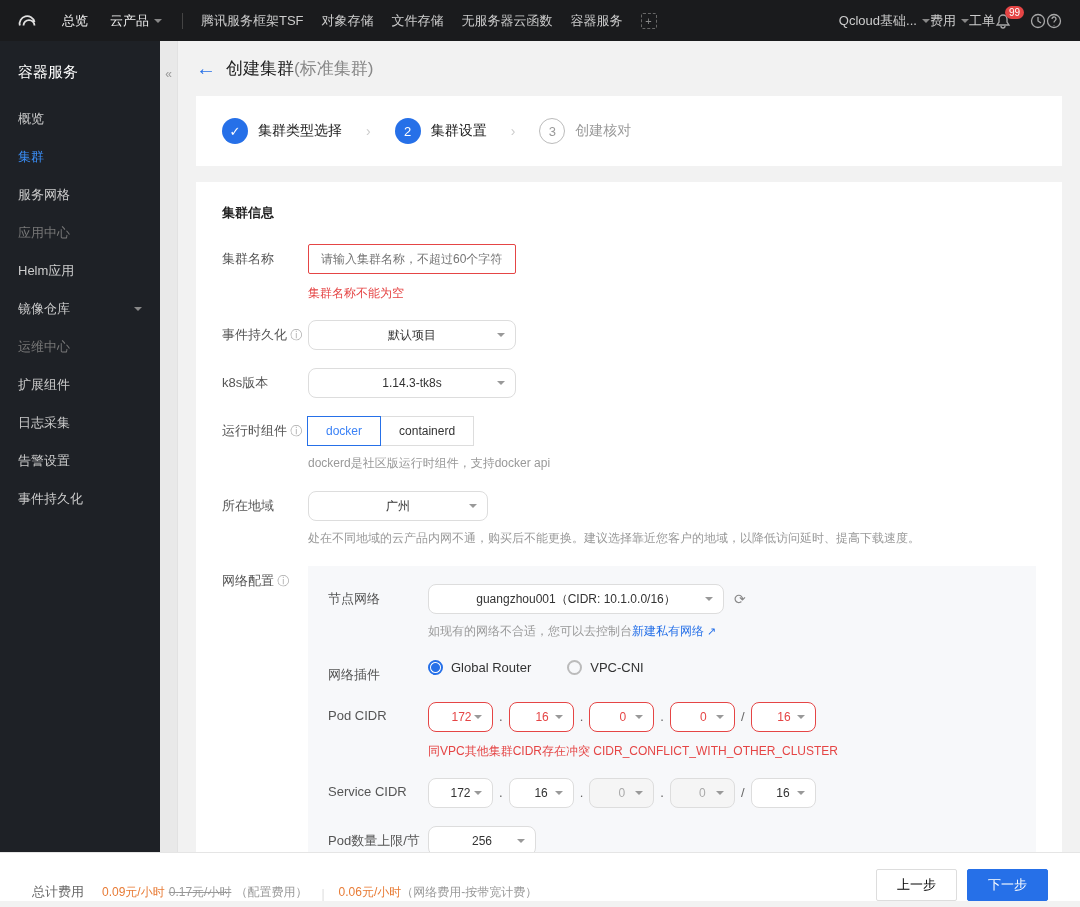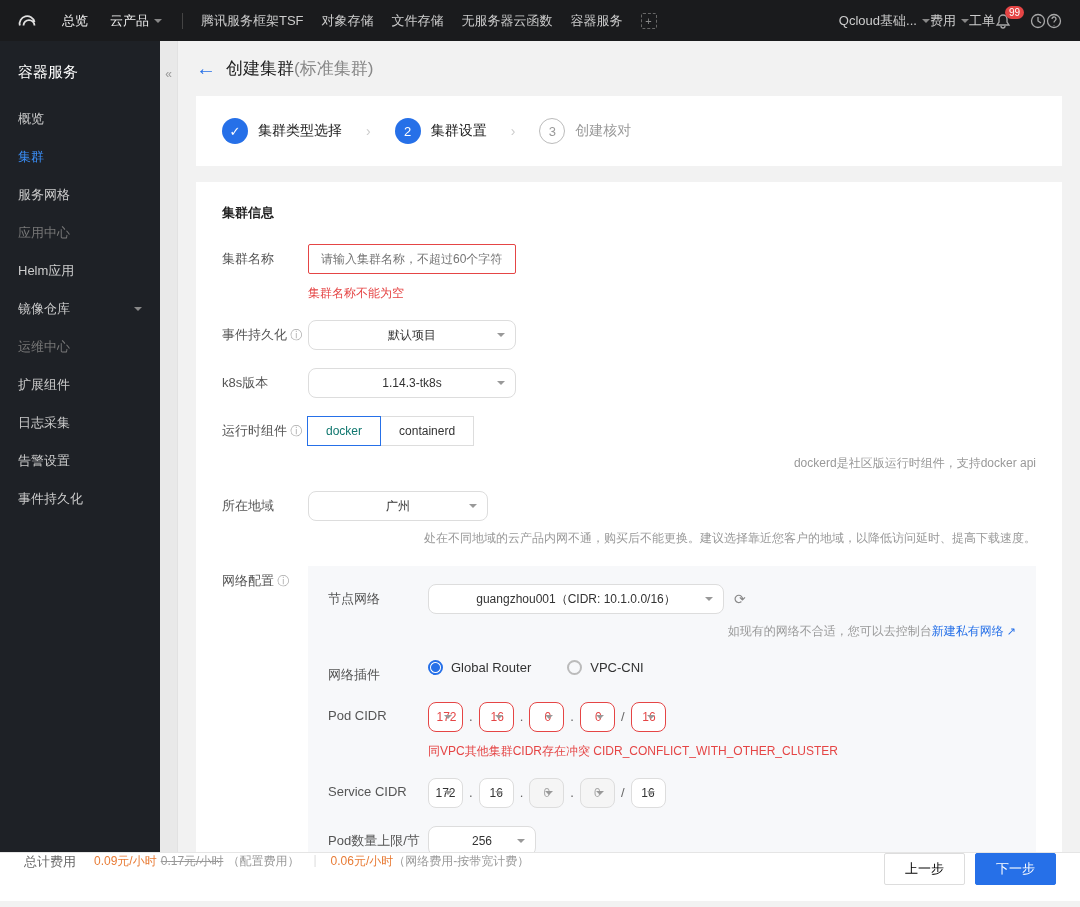--- a/index.html
+++ b/index.html
@@ -57,44 +57,44 @@
     .form-label { width:86px; color:#555; padding-top:6px; flex-shrink:0;}
     .form-label.with-icon::after { content:" ⓘ"; color:#aaa; font-size:12px;}
     .form-field { flex:1; }
 
     .input { height:30px; border:1px solid #ddd; border-radius:2px; padding:0 10px; font-size:12px; color:#333; background:#fff; outline:none;}
     .input.error { border-color:#e54545;padding-left:12px; }
     .select { height:30px; border:1px solid #ddd; border-radius:8px; padding:0 10px; font-size:12px; background:#fff; display:flex; align-items:center; justify-content:center; cursor:pointer; position:relative;}
     .select::after { content:""; border:4px solid transparent; border-top-color:#999; position:absolute; right:10px; top:12px;}
     .select.disabled { background:#f5f5f5; color:#aaa;}
     .error-text { color:#e54545; font-size:12px; margin-top:11px;}
-    .hint-text { color:#999; font-size:12px; margin-top:8px; line-height:1.6;text-align:right;}
+    .hint-text { color:#999; font-size:12px; margin-top:8px; line-height:1.6;}
 
     .btn-group { display:flex; }
     .btn-group .opt { height:30px; padding:0 18px; border:1px solid #ddd; display:flex; align-items:center; font-size:12px; cursor:pointer; margin-left:-1px;}
-    .btn-group .opt.selected { border-color:#2670e8; color:#0f766e; z-index:1;}
+    .btn-group .opt.selected { border-color:#2670e8; color:#3b82f6; z-index:1;}
 
     .subform { background:#f7f8fa; padding:18px 20px; }
     .subrow { display:flex; align-items:flex-start; margin-bottom:18px; font-size:13px;}
     .subrow .sublabel { width:100px; color:#555; padding-top:6px; flex-shrink:0;}
     .subrow .subfield { flex:1; }
     .radio-group { display:flex; align-items:center; gap:36px;}
     .radio { display:flex; align-items:center; font-size:13px; cursor:pointer;}
     .radio-dot { width:15px; height:15px; border:2px solid #bbb; border-radius:50%; margin-right:8px; flex-shrink:0;}
     .radio.checked .radio-dot { border-color:#2670e8; background: radial-gradient(circle, #2670e8 0 4px, #fff 5px);}
 
     .cidr-row { display:flex; align-items:center; flex-wrap:wrap; gap:6px;}
-    .cidr-box { width:35px; height:30px;}
+    .cidr-box { width:65px; height:30px;}
     .cidr-sep { color:#666; }
 
     .link { color:#2670e8; cursor:pointer;}
     .link-ext::after { content:" ↗"; font-size:11px;}
 
     
-    .footer { height:49px; background:#fff; border-top:1px solid #e5e5e5; display:flex; align-items:flex-start; padding:0 24px; font-size:12px;}
+    .footer { height:49px; background:#fff; border-top:1px solid #e5e5e5; display:flex; align-items:flex-end; padding:0 32px; font-size:12px;}
     .footer-label { color:#666; margin-right:18px; font-size:13px;}
     .price-a { color:#e87b35; font-weight:500;}
     .price-b { color:#999; text-decoration:line-through; margin:0 4px;}
     .price-desc { color:#999;}
     .foot-divider { color:#ddd; margin:0 14px;}
     .footer-spacer { flex:1;}
     .btn { height:32px; padding:0 20px; border-radius:2px; border:1px solid #ddd; background:#fff; font-size:13px; cursor:pointer; margin-left:10px;}
     .btn.primary { background:#2670e8; border-color:#2670e8; color:#fff;}
 
     .reload-icon { margin-left:10px; color:#888; cursor:pointer; font-size:14px;}

